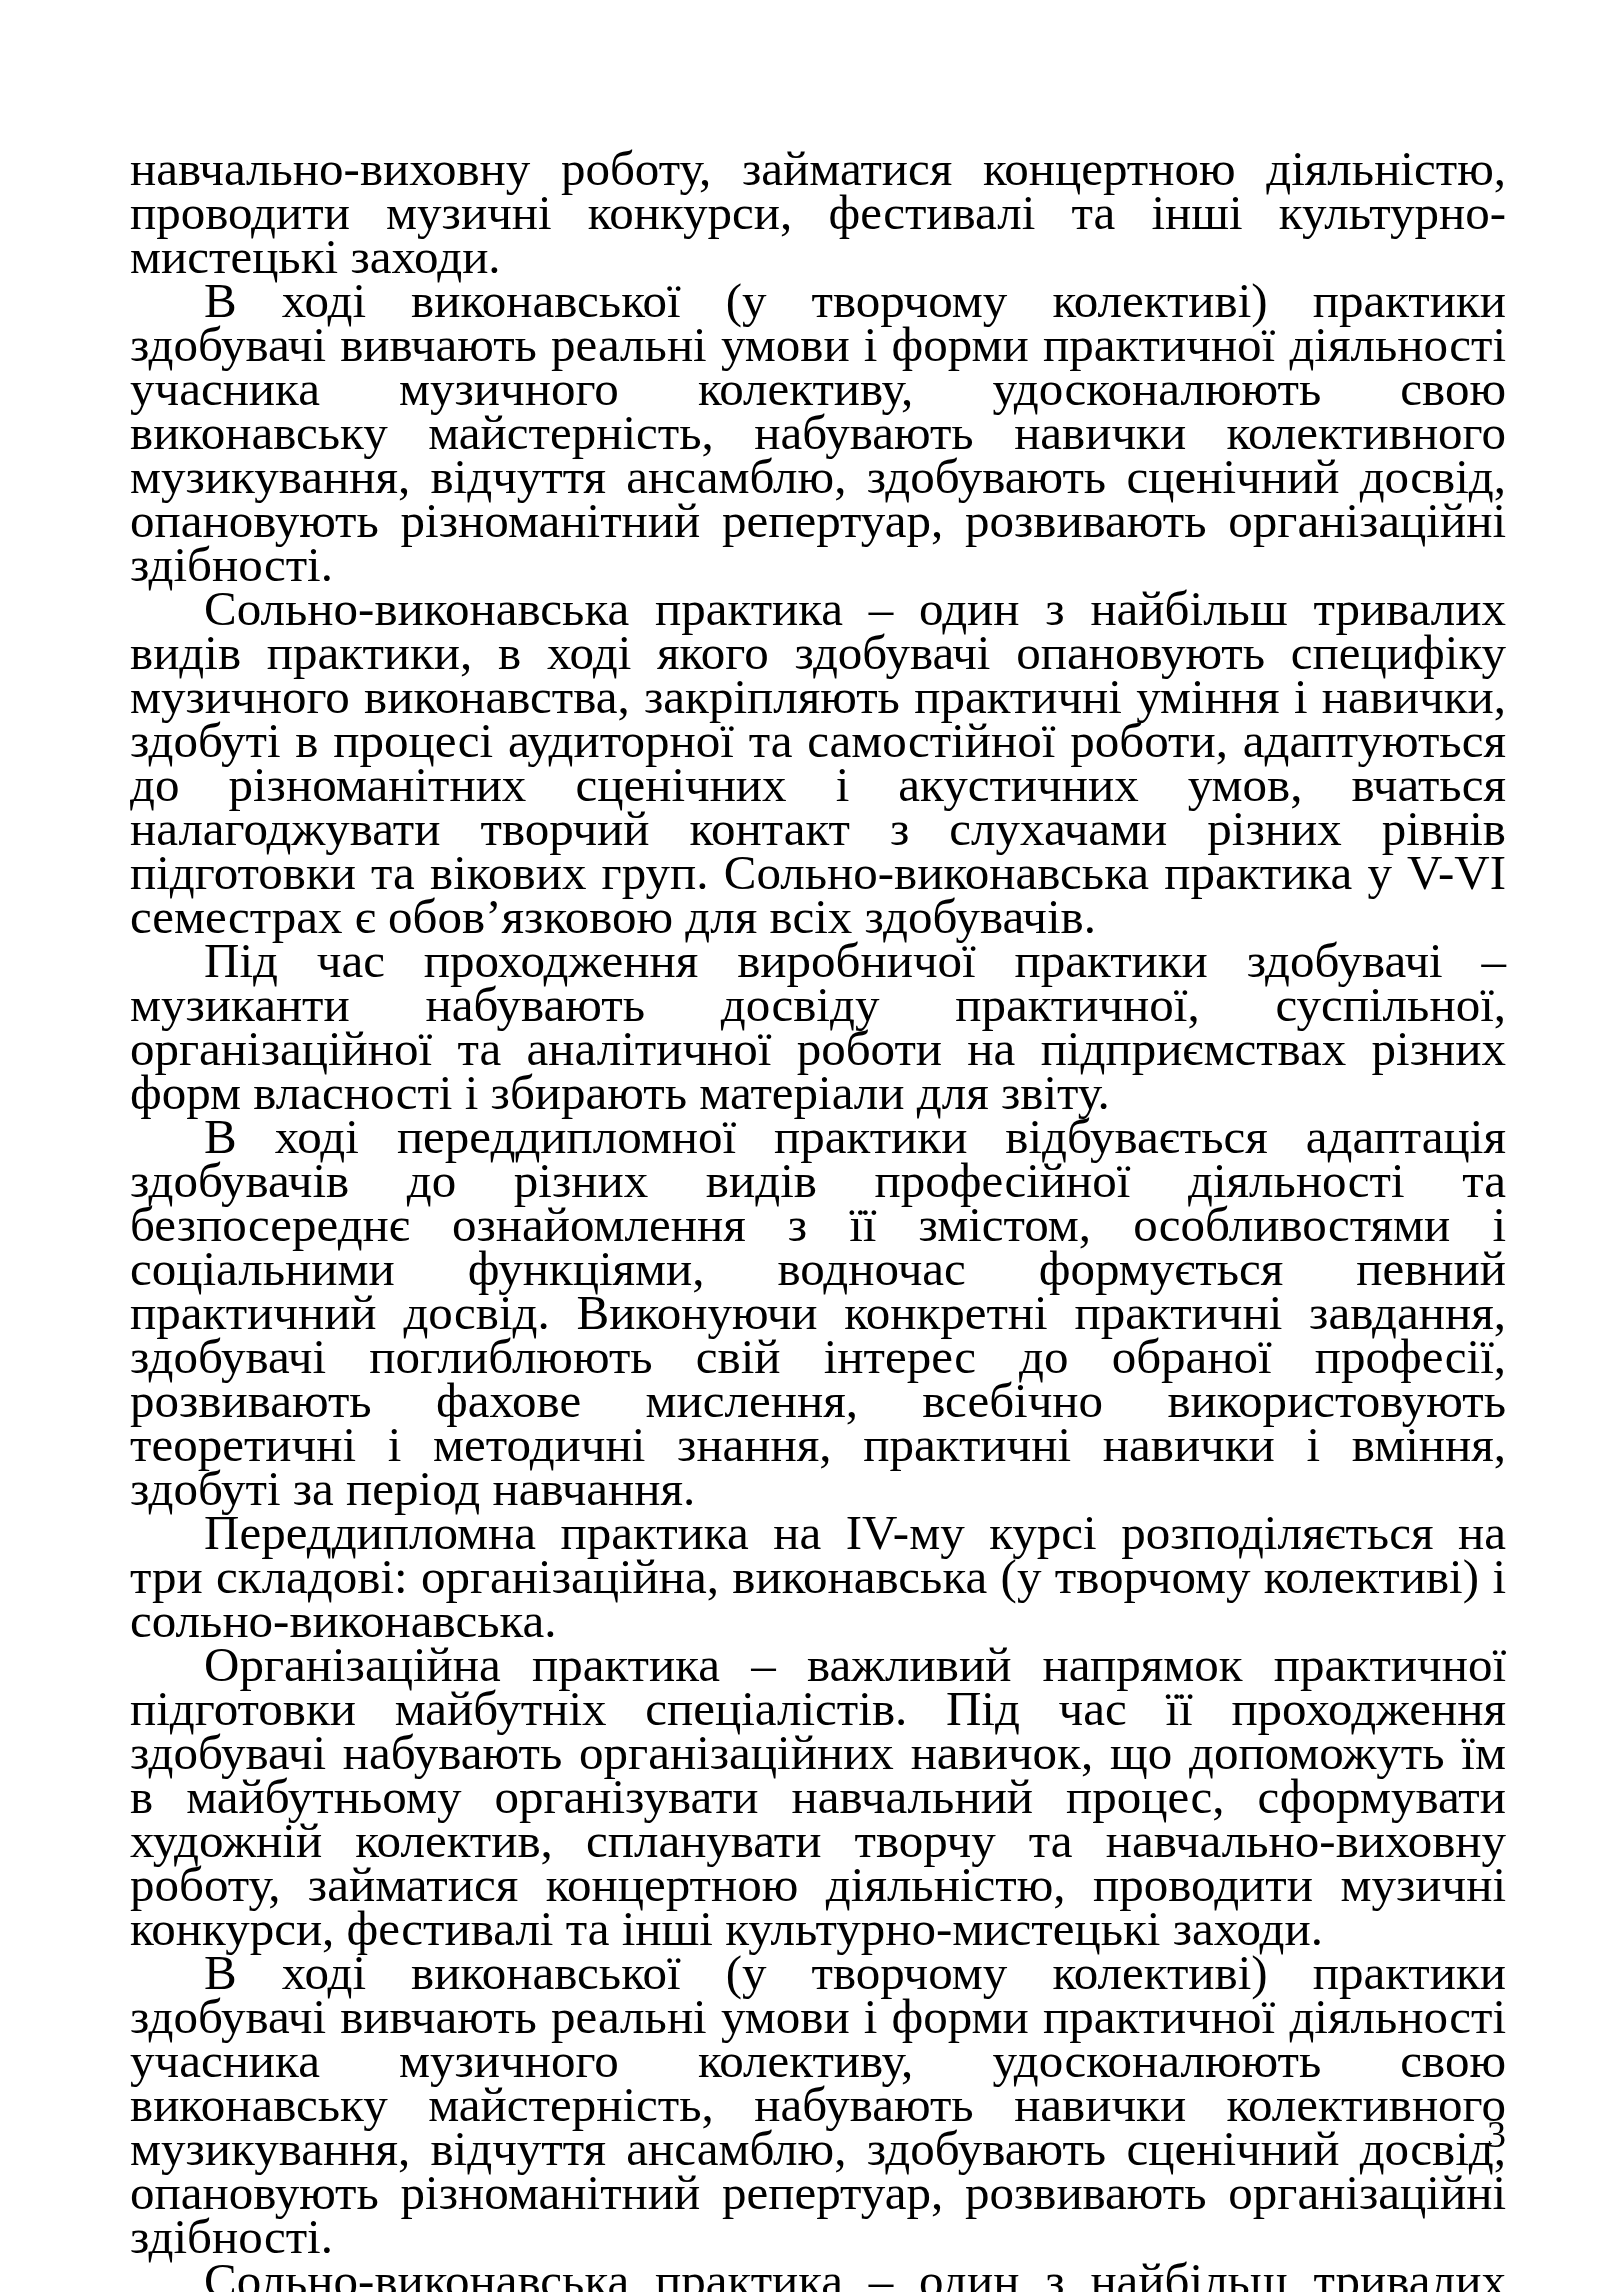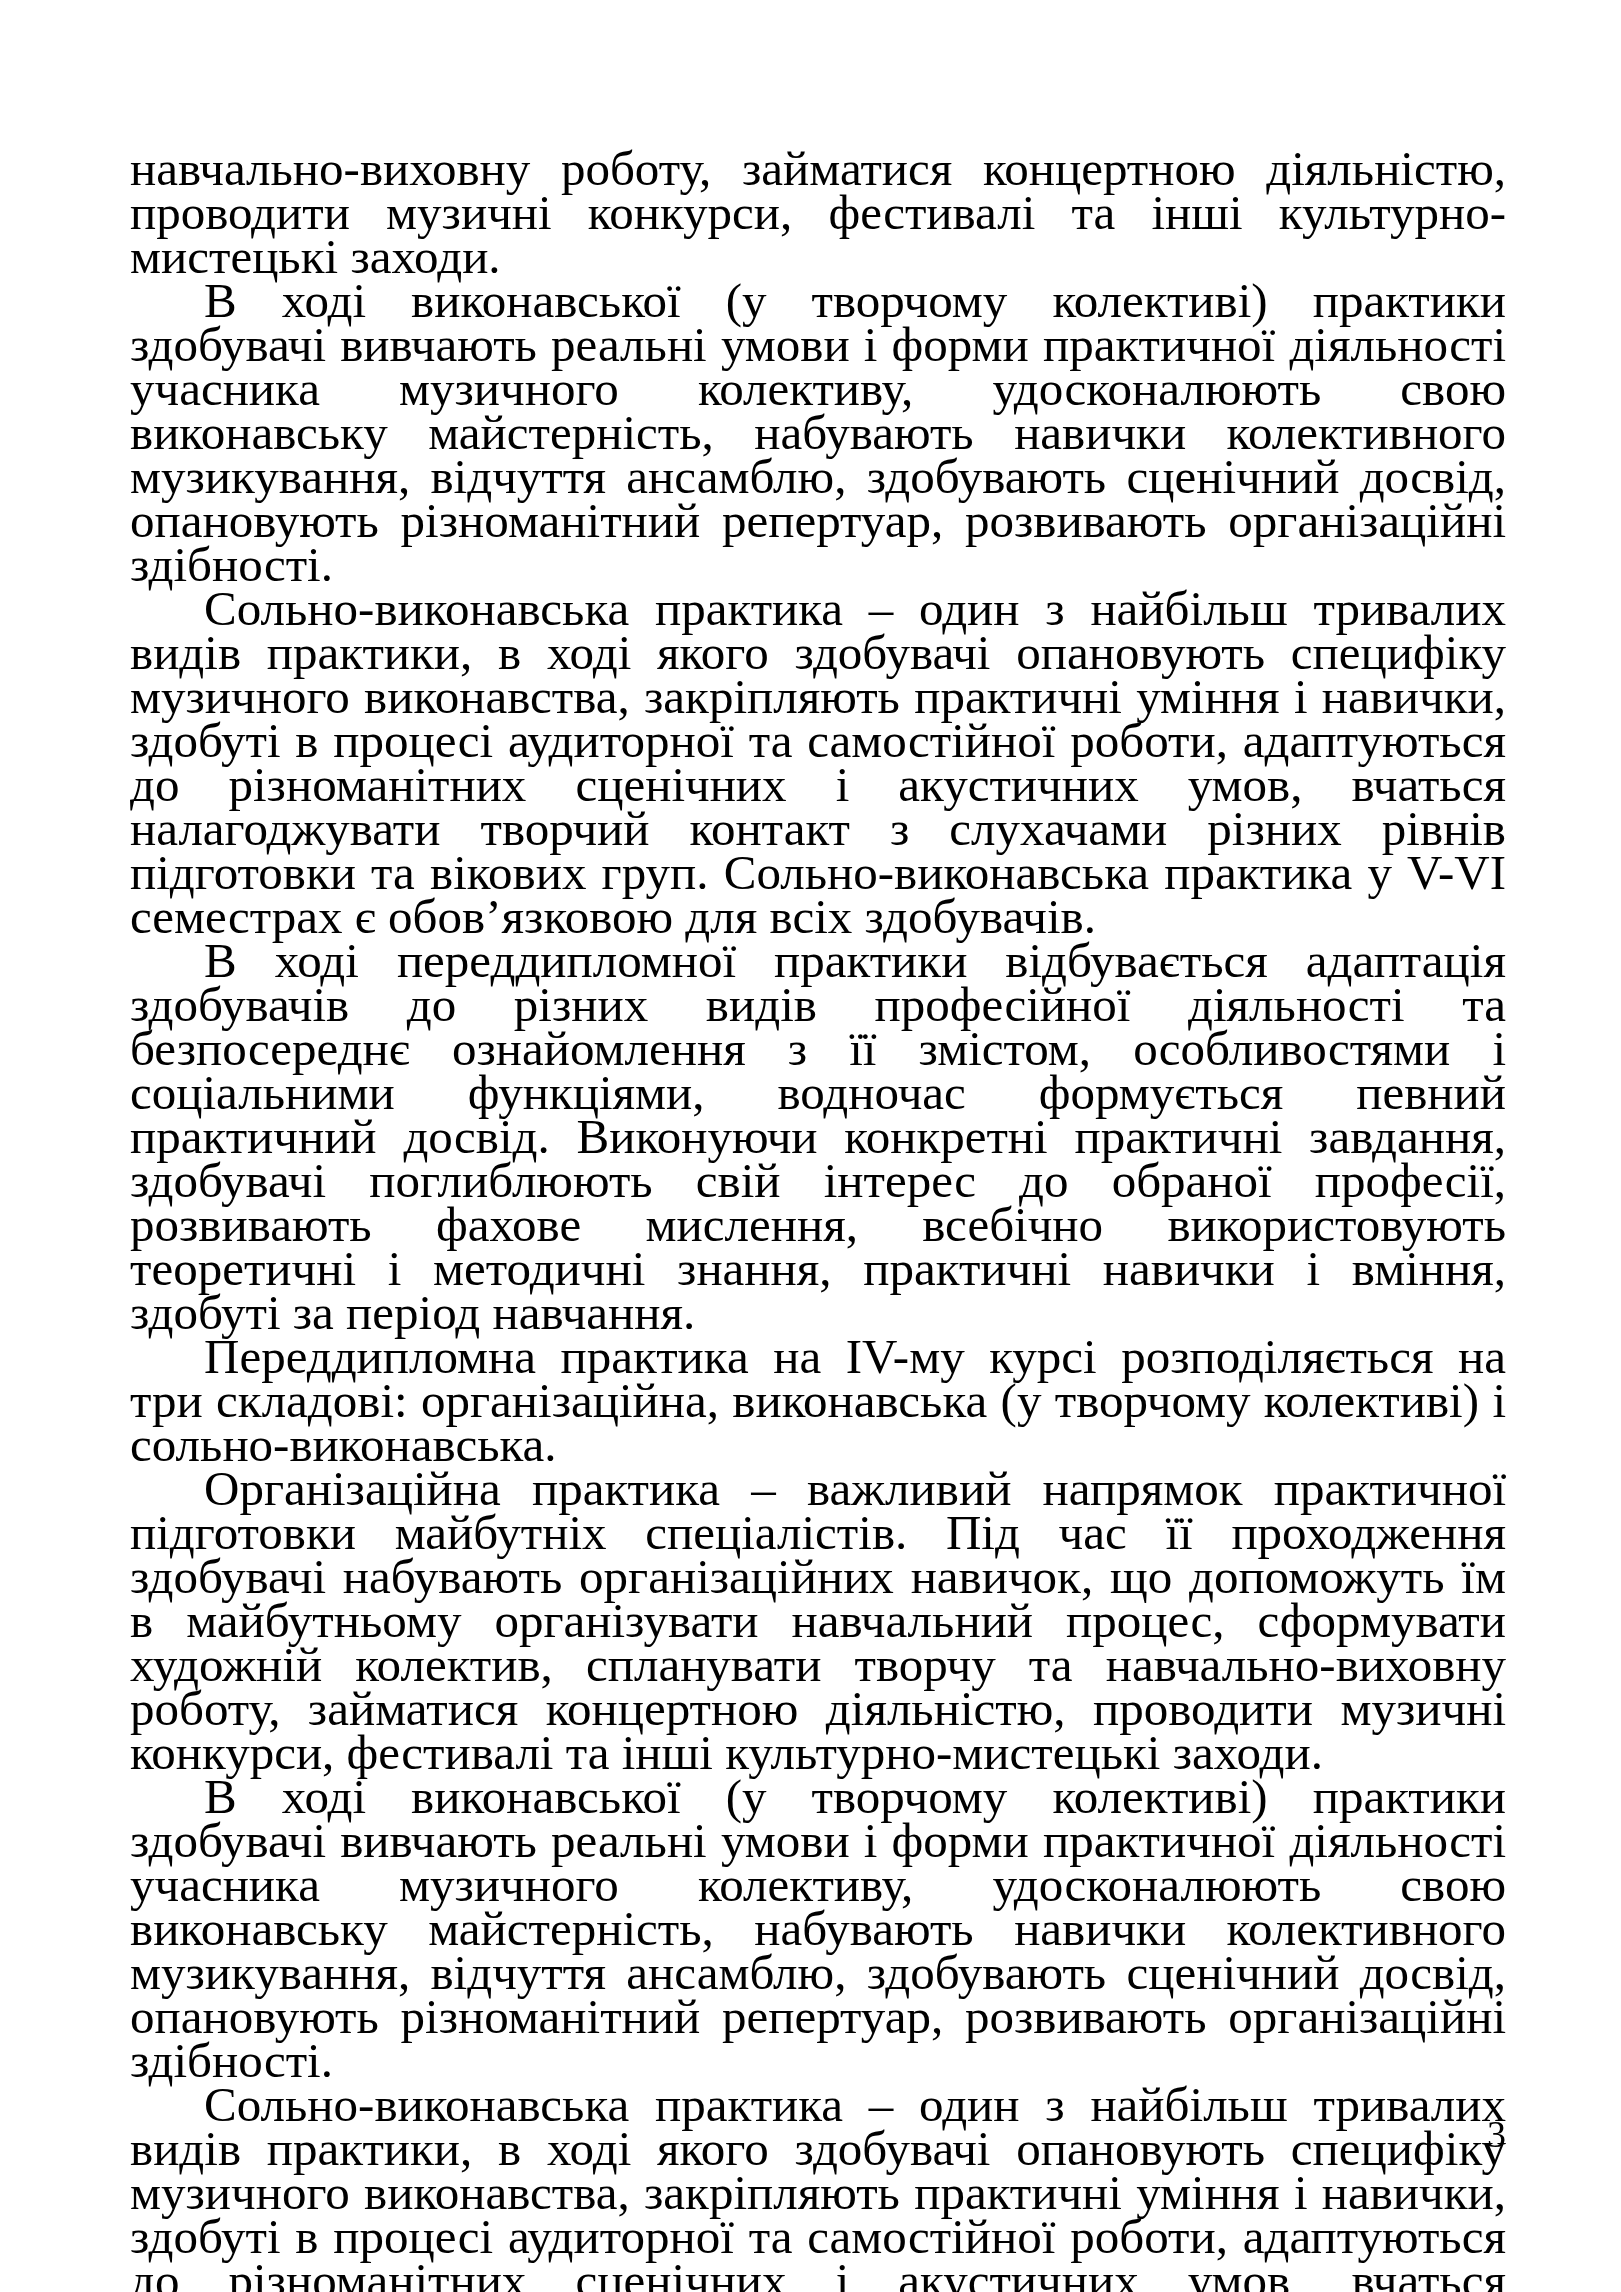--- a/index.html
+++ b/index.html
@@ -47,20 +47,21 @@
   }
 </style>
 </head>
 <body>
 
 <div class="page">
   <div class="content" id="content">
       <p><span>навчально-виховну роботу, займатися концертною діяльністю, проводити музичні конкурси, фестивалі та інші культурно-мистецькі заходи.</span></p>
       <p class="indent"><span>В ході </span><span class="run-italic">виконавської (у творчому колективі)</span><span> практики здобувачі вивчають реальні умови і форми практичної діяльності учасника музичного колективу, удосконалюють свою виконавську майстерність, набувають навички колективного музикування, відчуття ансамблю, здобувають сценічний досвід, опановують різноманітний репертуар, розвивають організаційні здібності.</span></p>
       <p class="indent"><span class="run-italic">Сольно-виконавська практика</span><span> – один з найбільш тривалих видів практики, в ході якого здобувачі опановують специфіку музичного виконавства, закріпляють практичні уміння і навички, здобуті в процесі аудиторної та самостійної роботи, адаптуються до різноманітних сценічних і акустичних умов, вчаться налагоджувати творчий контакт з слухачами різних рівнів підготовки та вікових груп. Сольно-виконавська практика у V-VI семестрах є обов’язковою для всіх здобувачів.</span></p>
+      <p class="indent"><span>Під час проходження виробничої практики здобувачі – музиканти набувають досвіду практичної, суспільної, організаційної та аналітичної роботи на підприємствах різних форм власності  і збирають матеріали для звіту.</span></p>
       <p class="indent"><span>В ході </span><span class="run-bold">переддипломної практики</span><span> відбувається адаптація здобувачів до різних видів професійної діяльності та безпосереднє ознайомлення з її змістом, особливостями і соціальними функціями, водночас формується певний практичний досвід. Виконуючи конкретні практичні завдання, здобувачі поглиблюють свій інтерес до обраної професії, розвивають фахове мислення, всебічно використовують теоретичні і методичні знання, практичні навички і вміння, здобуті за період навчання.</span></p>
       <p class="indent"><span>Переддипломна практика на IV-му курсі розподіляється на три складові: організаційна, виконавська (у творчому колективі) і сольно-виконавська.</span></p>
       <p class="indent"><span class="run-italic">Організаційна практика</span><span> – важливий напрямок практичної підготовки майбутніх спеціалістів. Під час її проходження здобувачі набувають організаційних навичок, що допоможуть їм в майбутньому організувати навчальний процес, сформувати художній колектив, спланувати творчу та навчально-виховну роботу, займатися концертною діяльністю, проводити музичні конкурси, фестивалі та інші культурно-мистецькі заходи.</span></p>
       <p class="indent"><span class="run-italic">В ході виконавської (у творчому колективі)</span><span> практики здобувачі вивчають реальні умови і форми практичної діяльності учасника музичного колективу, удосконалюють свою виконавську майстерність, набувають навички колективного музикування, відчуття ансамблю, здобувають сценічний досвід, опановують різноманітний репертуар, розвивають організаційні здібності.</span></p>
       <p class="indent"><span class="run-italic">Сольно-виконавська практика</span><span> – один з найбільш тривалих видів практики, в ході якого здобувачі опановують специфіку музичного виконавства, закріпляють практичні уміння і навички, здобуті в процесі аудиторної та самостійної роботи, адаптуються до різноманітних сценічних і акустичних умов, вчаться налагоджувати творчий контакт з слухачами різних рівнів підготовки та вікових груп. На IV-му курсі цей вид практики проходять тільки здобувачі, допущені до подальшого освоєння відповідної кваліфікації.</span></p>
     </div>
   <div class="page-number">3</div>
 </div>
 
 

